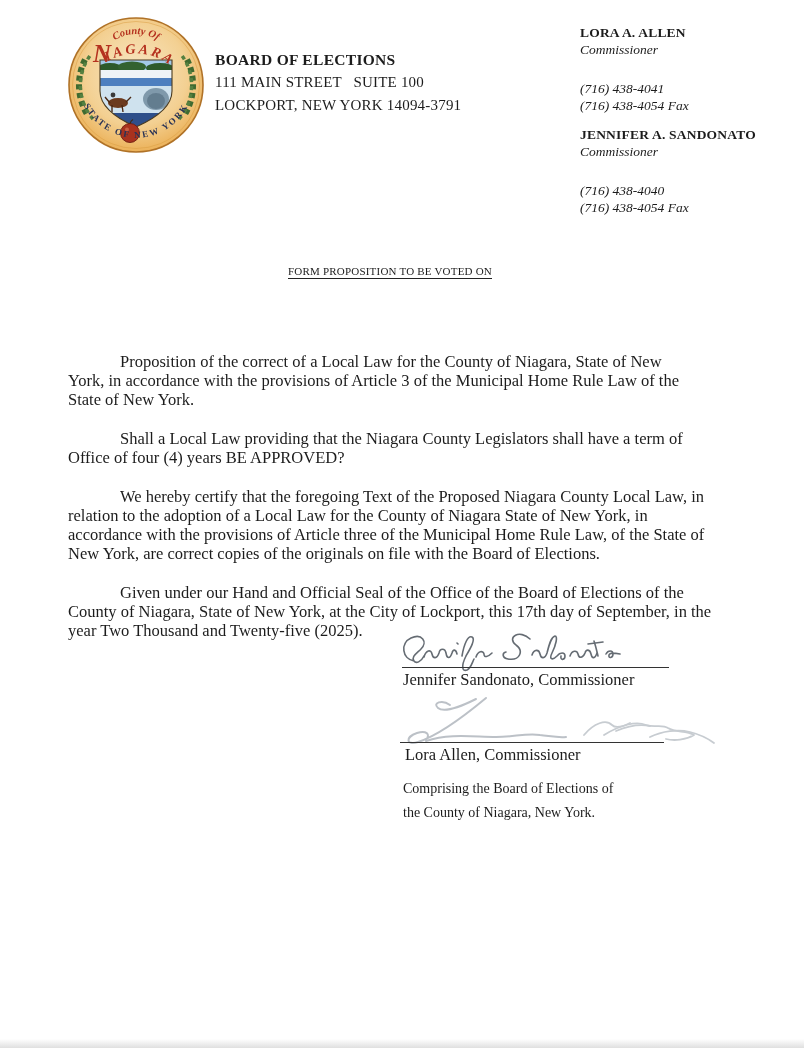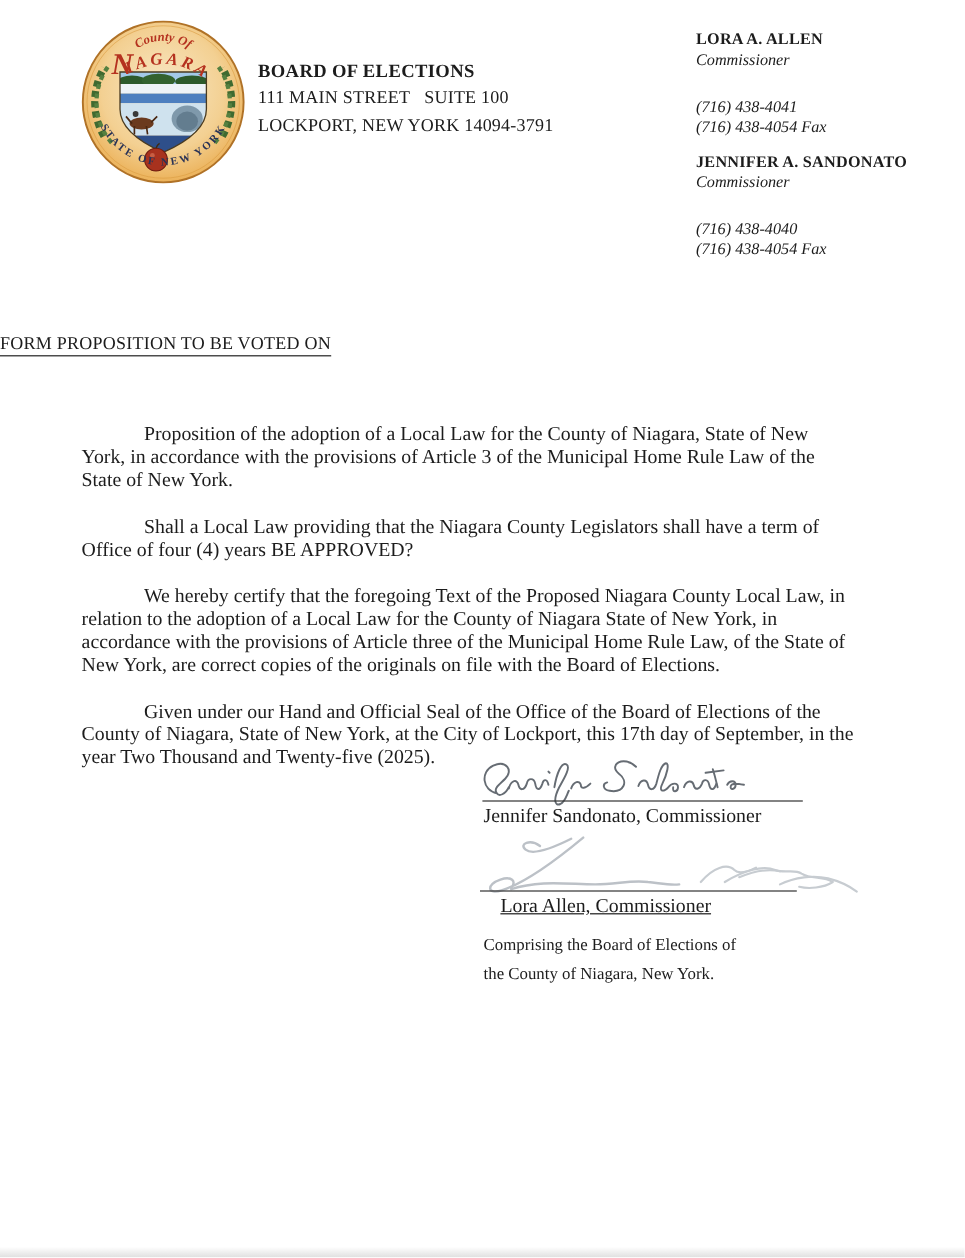--- a/index.html
+++ b/index.html
@@ -11,21 +11,21 @@
   .seal { position:absolute; left:66px; top:15px; width:140px; height:140px; }
   .org-block { position:absolute; left:215px; top:48px; line-height:23px; }
   .org-name { font-weight:bold; font-size:15.5px; letter-spacing:.3px; }
   .org-addr { font-size:15px; letter-spacing:.2px; white-space:pre; }
   .comm-block { position:absolute; left:580px; top:24px; width:224px; font-size:13.5px; line-height:17px; }
   .comm-name { font-weight:bold; letter-spacing:.2px; }
   .comm-title { font-style:italic; }
   .comm-phones { margin-top:22px; font-style:italic; }
   .commissioner + .commissioner { margin-top:12px; }
   
-  .doc-title { position:absolute; left:0; top:279px; width:780px; font-size:15px; letter-spacing:.2px; }
+  .doc-title { position:absolute; left:0; top:265px; width:780px; text-align:center; font-size:11px; letter-spacing:.2px; }
   .doc-title span { border-bottom:1.5px solid #222; padding-bottom:1px; }
   
   .body-text { position:absolute; left:68px; top:352px; width:672px; font-size:16.5px; }
   .para { margin:0 0 20px 0; }
   .para .line { line-height:19px; white-space:nowrap; }
   .para .line.first { text-indent:52px; }
   
   .sig-svg { position:absolute; }
   .sig-line { position:absolute; border-top:1.5px solid #333; height:0; }
   .sig-printed { position:absolute; font-size:16.5px; line-height:19px; white-space:nowrap; }
@@ -123,21 +123,21 @@
       </div>
     </div>
   </div>
 
   <div class="doc-title">
     <span>FORM PROPOSITION TO BE VOTED ON</span>
   </div>
 
   <div class="body-text">
     <div class="para">
-        <div class="line first">Proposition of the adoption of a Local Law for the County of Niagara, State of New</div>
+        <div class="line first">Proposition of the correct of a Local Law for the County of Niagara, State of New</div>
         <div class="line">York, in accordance with the provisions of Article 3 of the Municipal Home Rule Law of the</div>
         <div class="line">State of New York.</div>
       </div>
     <div class="para">
         <div class="line first">Shall a Local Law providing that the Niagara County Legislators shall have a term of</div>
         <div class="line">Office of four (4) years BE APPROVED?</div>
       </div>
     <div class="para">
         <div class="line first">We hereby certify that the foregoing Text of the Proposed Niagara County Local Law, in</div>
         <div class="line">relation to the adoption of a Local Law for the County of Niagara State of New York, in</div>
@@ -176,21 +176,21 @@
       <path d="M 38,46 C 62,38 86,42 108,42 C 126,42 138,38 152,40 C 162,41 170,43 178,42"></path>
     </g>
     <g fill="none" stroke="#c7ccd1" stroke-width="1.8" stroke-linecap="round" stroke-linejoin="round">
       <path d="M 196,40 C 206,28 218,24 224,30 C 228,34 236,31 242,28"></path>
       <path d="M 216,40 C 232,30 248,26 258,30 C 266,33 274,29 280,33 C 288,38 298,35 306,40 C 298,45 286,46 278,44"></path>
       <path d="M 262,42 C 274,36 290,34 302,37 C 310,39 318,42 326,48"></path>
       <path d="M 228,36 C 240,31 252,29 262,31"></path>
     </g>
   </svg>
   <div class="sig-line" style="left:400px; top:742px; width:264px;"></div>
-  <div class="sig-printed" style="left:417px; top:745px;text-decoration:underline;">Lora Allen, Commissioner</div>
+  <div class="sig-printed" style="left:405px; top:745px;">Lora Allen, Commissioner</div>
 
   <div class="closing">
       <div class="line first">Comprising the Board of Elections of</div>
       <div class="line">the County of Niagara, New York.</div>
     </div>
 
   <div class="scan-edge"></div>
 
 </div>
 

